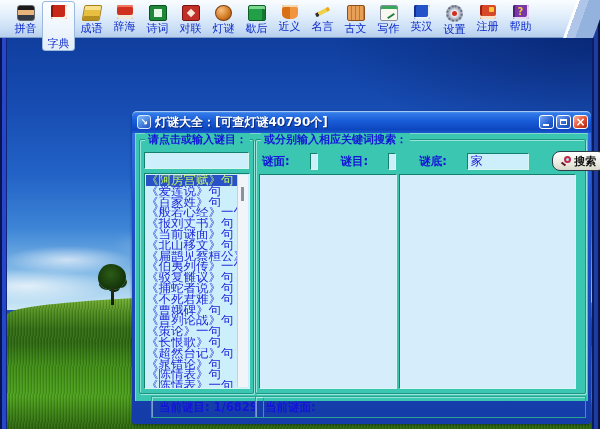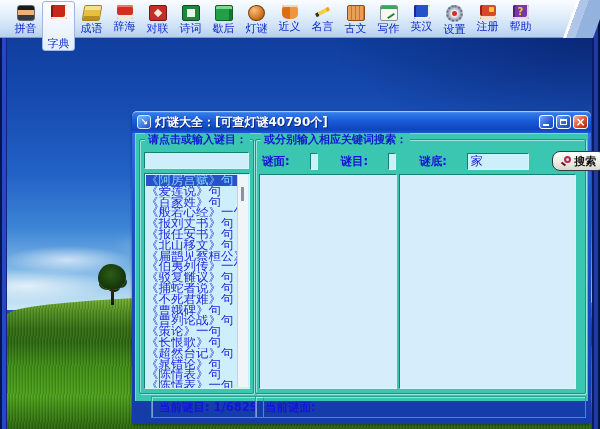--- a/index.html
+++ b/index.html
@@ -95,21 +95,21 @@
 
   .groupbox{position:absolute;border:1px solid #1F9384;border-radius:2px;
     box-shadow:inset 1px 1px 0 rgba(225,255,250,.55), 1px 1px 0 rgba(230,255,250,.55);}
   .legend{position:absolute;top:-7px;left:5px;background:#3BC6B1;padding:0 3px;font-size:11px;font-weight:bold;color:#1414D8;line-height:13px;white-space:nowrap;}
 
   .left-group{left:4px;top:6px;width:113px;height:253px;}
   .sunken{background:#CDEFFB;border:1px solid;border-color:#157F6E #D8F6F0 #D8F6F0 #157F6E;box-sizing:border-box;}
   .lg-input{position:absolute;left:4px;right:4px;top:12px;height:17px;font-size:12px;color:#1414D8;padding:1px 3px;font-family:inherit;}
   .lg-list{position:absolute;left:4px;right:3px;top:33px;bottom:4px;overflow:hidden;padding:1px 0 0 1px;}
   .li{font-size:12.5px;line-height:10.8px;color:#2228DC;white-space:nowrap;margin-right:12px;overflow:hidden;cursor:default;}
-  .li.sel{background:#2A52C8;color:#7dd3fc;}
+  .li.sel{background:#2A52C8;color:#bef264;}
   .scrollbar{position:absolute;top:1px;bottom:1px;right:1px;width:10px;background:#F1F5F8;border-left:1px solid #C8D0D8;}
   .thumb{position:absolute;left:3px;top:12px;width:3px;height:14px;background:#8A92A2;}
 
   .right-group{left:120px;top:6px;right:2px;height:253px;}
   .fields{position:absolute;left:3px;right:3px;top:11px;height:20px;display:flex;align-items:center;gap:20px;}
   .flabel{font-size:11.5px;font-weight:bold;color:#1414D8;white-space:nowrap;margin-left:3px;}
   .finput{height:17px;font-size:12px;color:#1414D8;padding:1px 3px;min-width:0;font-family:inherit;}
   .f1,.f2{flex:1 1 52px;}
   .f3{flex:0 0 62px;}
   .search-btn{flex:none;width:52px;height:18px;margin-left:3px;border:1px solid #2E3A4A;border-radius:8px;cursor:pointer;
@@ -154,34 +154,34 @@
     </div>
     <div class="tbtn">
       <span class="tb-ic i-chengyu"></span>
       <span class="tbl">成语</span>
     </div>
     <div class="tbtn">
       <span class="tb-ic i-cihai"></span>
       <span class="tbl">辞海</span>
     </div>
     <div class="tbtn">
+      <span class="tb-ic i-shici"></span>
+      <span class="tbl">诗词</span>
+    </div>
+    <div class="tbtn">
       <span class="tb-ic i-duilian"></span>
       <span class="tbl">对联</span>
     </div>
     <div class="tbtn">
-      <span class="tb-ic i-shici"></span>
-      <span class="tbl">诗词</span>
+      <span class="tb-ic i-dengmi"></span>
+      <span class="tbl">灯谜</span>
     </div>
     <div class="tbtn">
       <span class="tb-ic i-xiehou"></span>
       <span class="tbl">歇后</span>
-    </div>
-    <div class="tbtn">
-      <span class="tb-ic i-dengmi"></span>
-      <span class="tbl">灯谜</span>
     </div>
     <div class="tbtn">
       <span class="tb-ic i-jinyi"></span>
       <span class="tbl">近义</span>
     </div>
     <div class="tbtn">
       <span class="tb-ic i-mingyan"></span>
       <span class="tbl">名言</span>
     </div>
     <div class="tbtn">
@@ -226,21 +226,21 @@
 
       <div class="groupbox left-group">
         <span class="legend">请点击或输入谜目：</span>
         <input class="sunken lg-input" type="text" value="" style="">
         <div class="sunken lg-list">
           <div class="li sel">《阿房宫赋》句</div>
           <div class="li">《爱莲说》句</div>
           <div class="li">《百家姓》句</div>
           <div class="li">《般若心经》一句</div>
           <div class="li">《报刘丈书》句</div>
-          <div class="li">《报任安书》句</div>
+          <div class="li">《当前谜面》句</div>
           <div class="li">《北山移文》句</div>
           <div class="li">《扁鹊见蔡桓公》</div>
           <div class="li">《伯夷列传》一句</div>
           <div class="li">《驳复雠议》句</div>
           <div class="li">《捕蛇者说》句</div>
           <div class="li">《不死君难》句</div>
           <div class="li">《曹娥碑》句</div>
           <div class="li">《曹刿论战》句</div>
           <div class="li">《策论》一句</div>
           <div class="li">《长恨歌》句</div>

